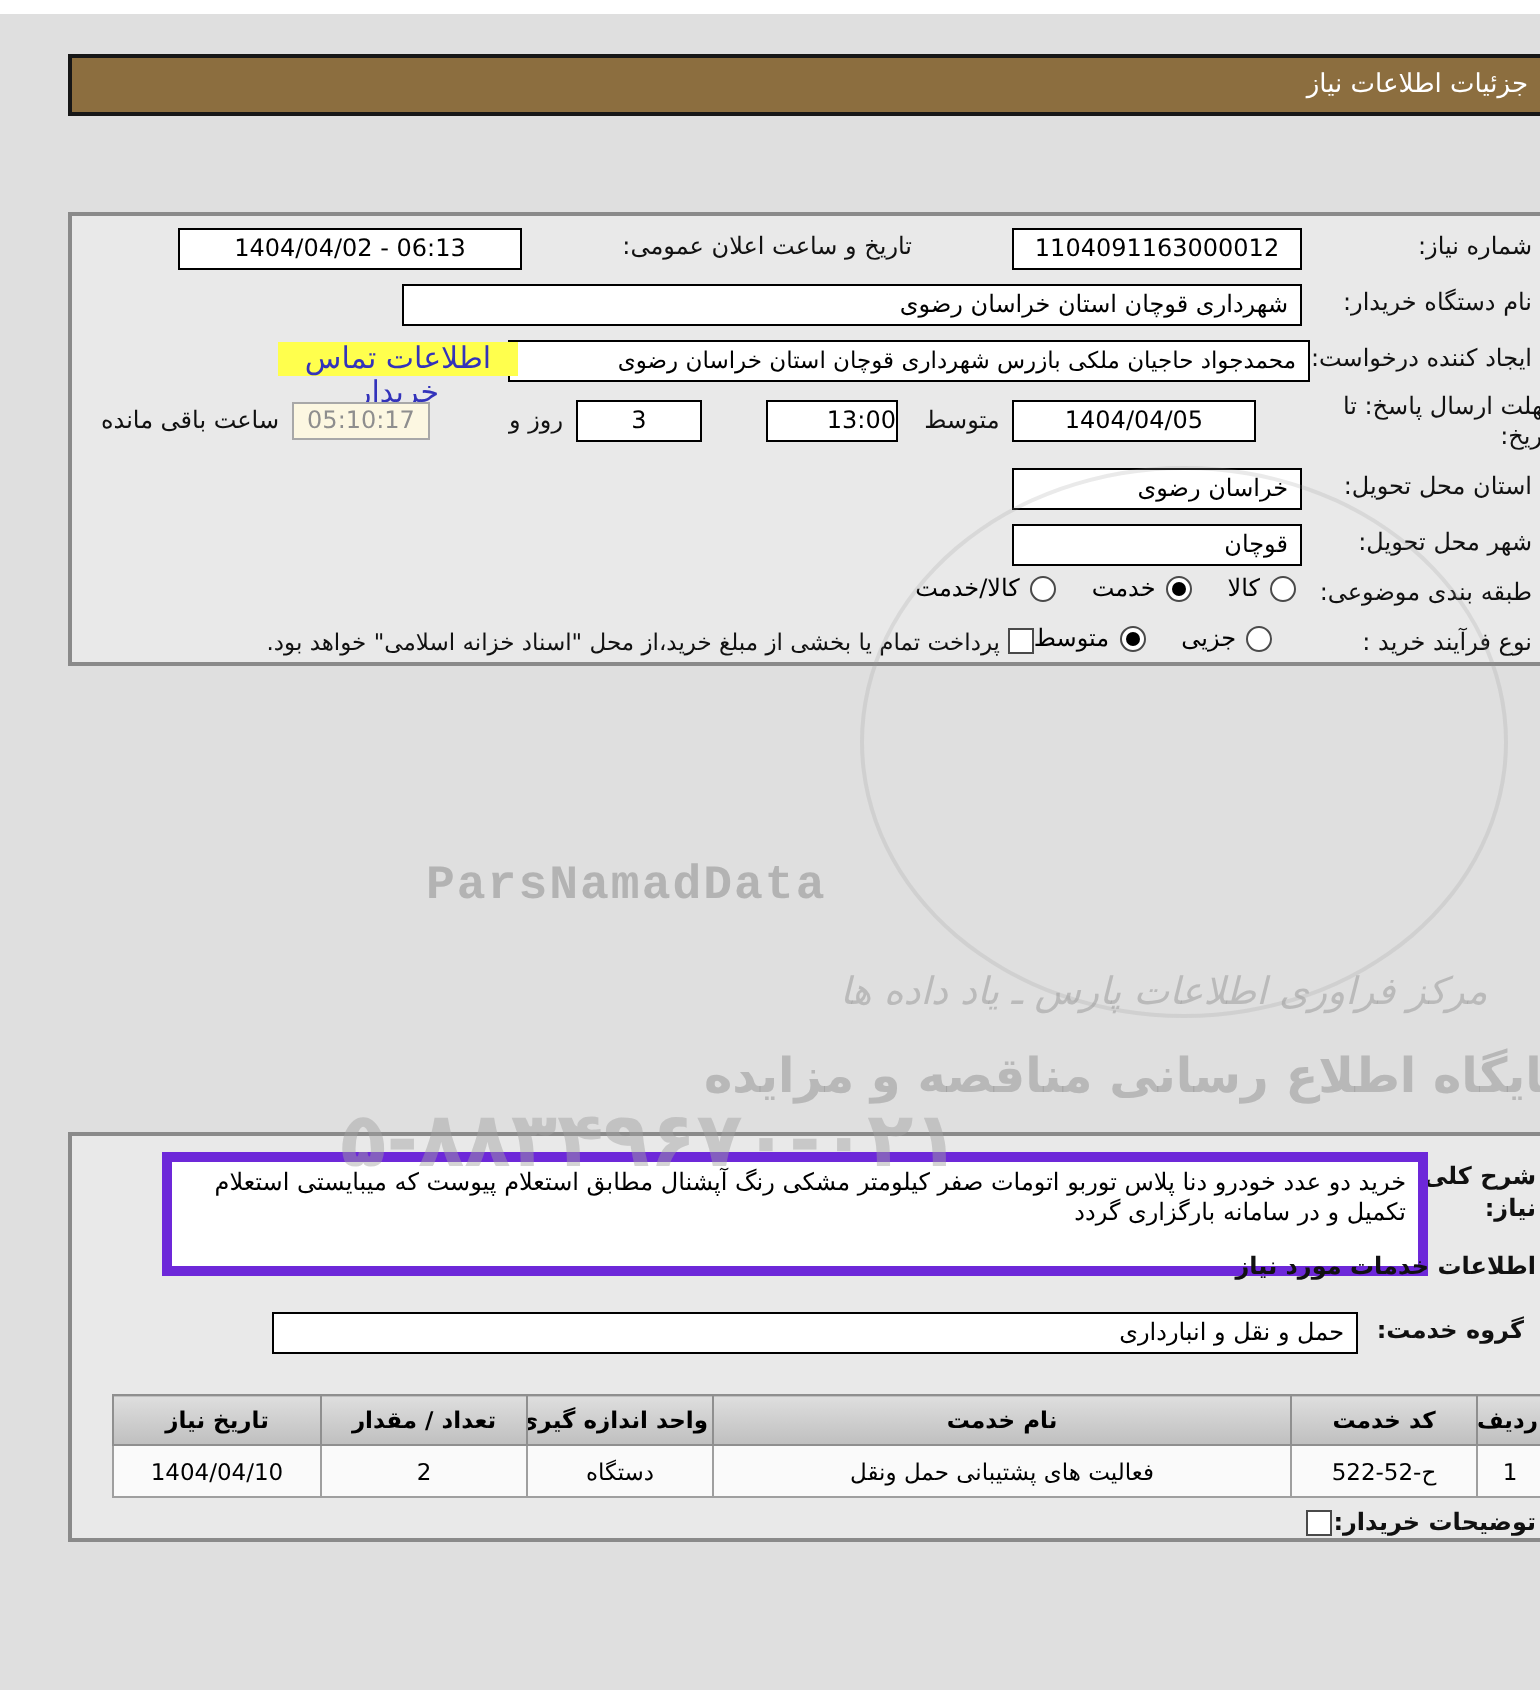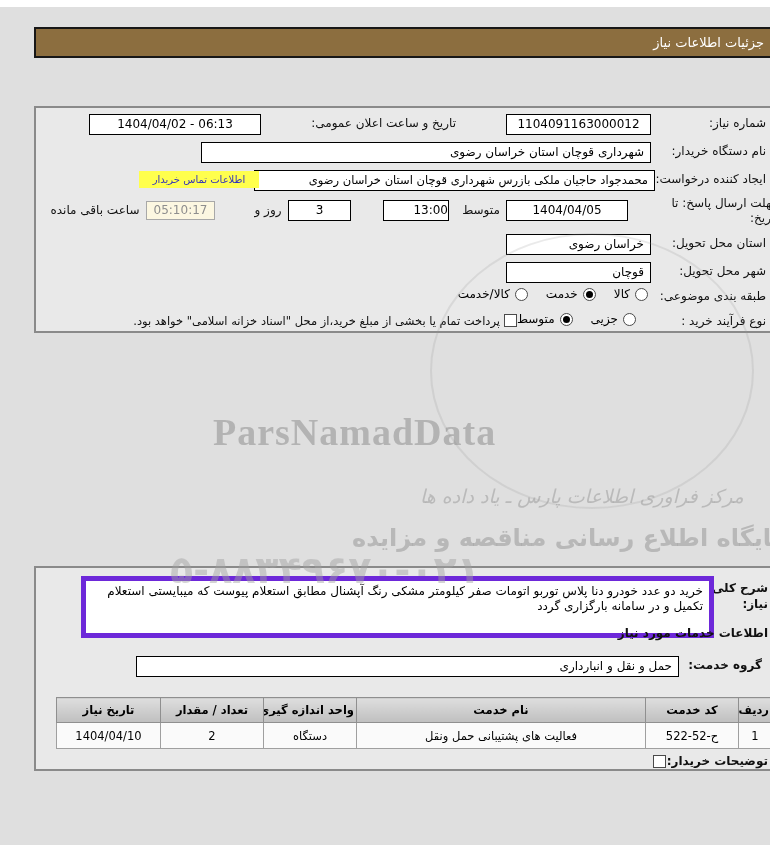--- a/index.html
+++ b/index.html
@@ -30,21 +30,21 @@
     border:1px solid #000;font-size:12px;line-height:19px;
     overflow:hidden;white-space:nowrap;
   }
   .input.center{text-align:center;}
   .input.rt{text-align:right;padding:0 6px;}
   .countdown{
     position:absolute;box-sizing:border-box;height:19px;background:#fcf7e1;
     border:1px solid #a8a8a8;color:#8e8e8e;text-align:center;line-height:17px;font-size:12px;
   }
   .link{
-    position:absolute;background:#ffff4d;color:#3333bb;font-size:10px;
+    position:absolute;background:#ffff4d;color:#3333bb;font-size:15px;
     height:17px;line-height:17px;text-align:center;cursor:pointer;
   }
   .radio-row{position:absolute;display:flex;direction:rtl;gap:18px;align-items:center;}
   .radio-item{display:flex;direction:rtl;gap:5px;align-items:center;}
   .radio{
     width:13px;height:13px;border-radius:50%;background:#fff;border:1px solid #4a4a4a;
     box-sizing:border-box;flex:0 0 auto;
   }
   .radio.checked{position:relative;}
   .radio.checked::after{
@@ -65,22 +65,22 @@
   table.svc th{
     background:linear-gradient(#dedede,#bfbfbf);font-weight:bold;color:#000;
     border:1px solid #8f8f8f;height:24px;text-align:center;padding:0 2px;overflow:hidden;white-space:nowrap;
   }
   table.svc td{
     background:#fafafa;border:1px solid #9f9f9f;height:25px;text-align:center;
     padding:0 8px;overflow:hidden;white-space:nowrap;
   }
   table.svc .ltr{direction:ltr;}
   .wm{position:absolute;pointer-events:none;z-index:6;}
-  .wm-brand{left:213px;top:410px;font-size:38px;font-weight:bold;color:rgba(120,120,120,0.42);
-    font-family:Liberation Serif, serif;letter-spacing:1px;direction:ltr;}
+  .wm-brand{left:213px;top:430px;font-size:24px;font-weight:bold;color:rgba(120,120,120,0.42);
+    font-family:Liberation Mono, monospace;letter-spacing:1px;direction:ltr;}
   .wm-fa1{left:352px;top:524px;font-size:24px;font-weight:bold;color:rgba(145,145,145,0.5);white-space:nowrap;}
   .wm-phone{left:170px;top:548px;font-size:38px;font-weight:bold;color:rgba(160,160,160,0.45);
     letter-spacing:2px;direction:rtl;white-space:nowrap;}
   .wm-callig{left:420px;top:485px;font-size:19px;font-style:italic;color:rgba(150,150,150,0.5);white-space:nowrap;}
   .wm-flower{left:430px;top:233px;width:320px;height:272px;border:2px solid rgba(150,150,150,0.2);border-radius:50%;}
   .content{position:relative;z-index:2;}
 </style>
 </head>
 <body>
 

